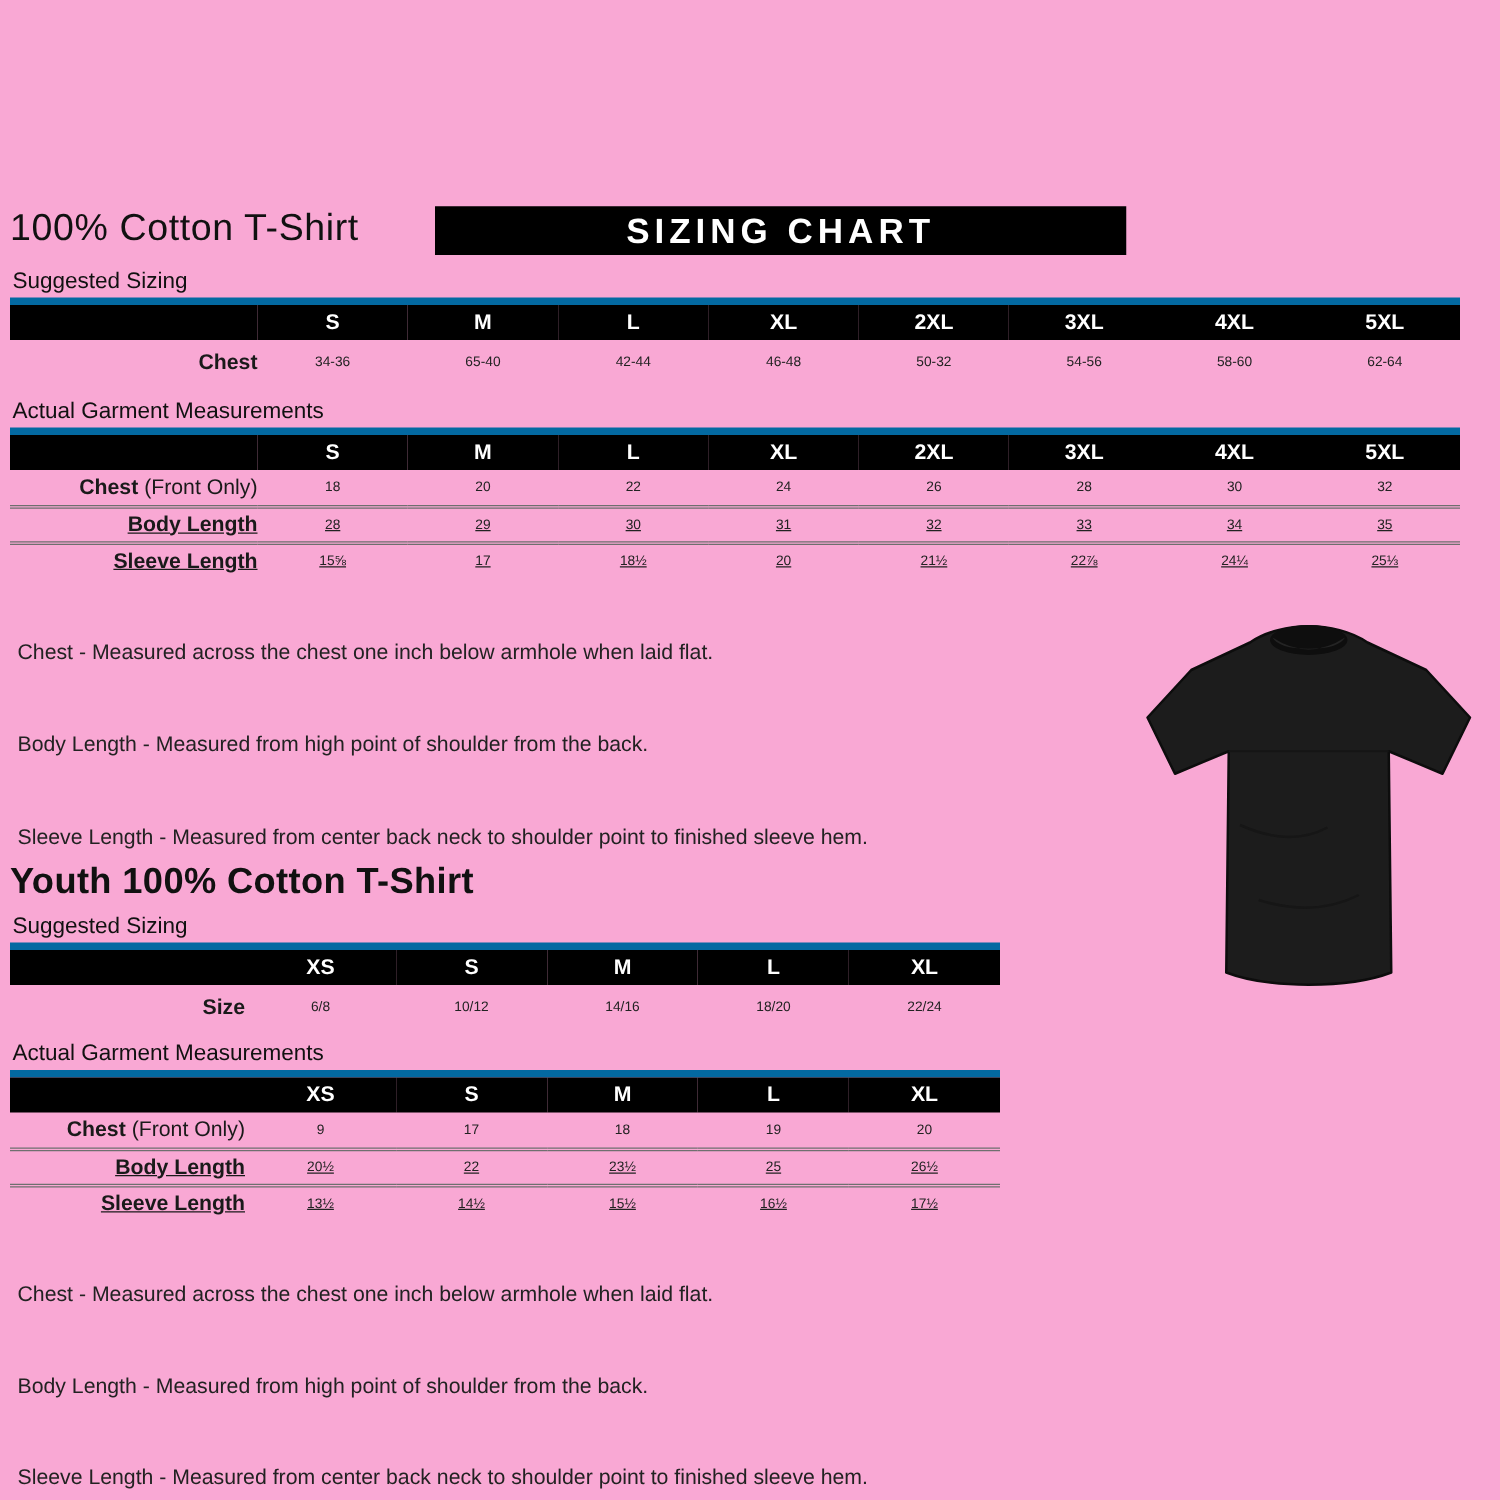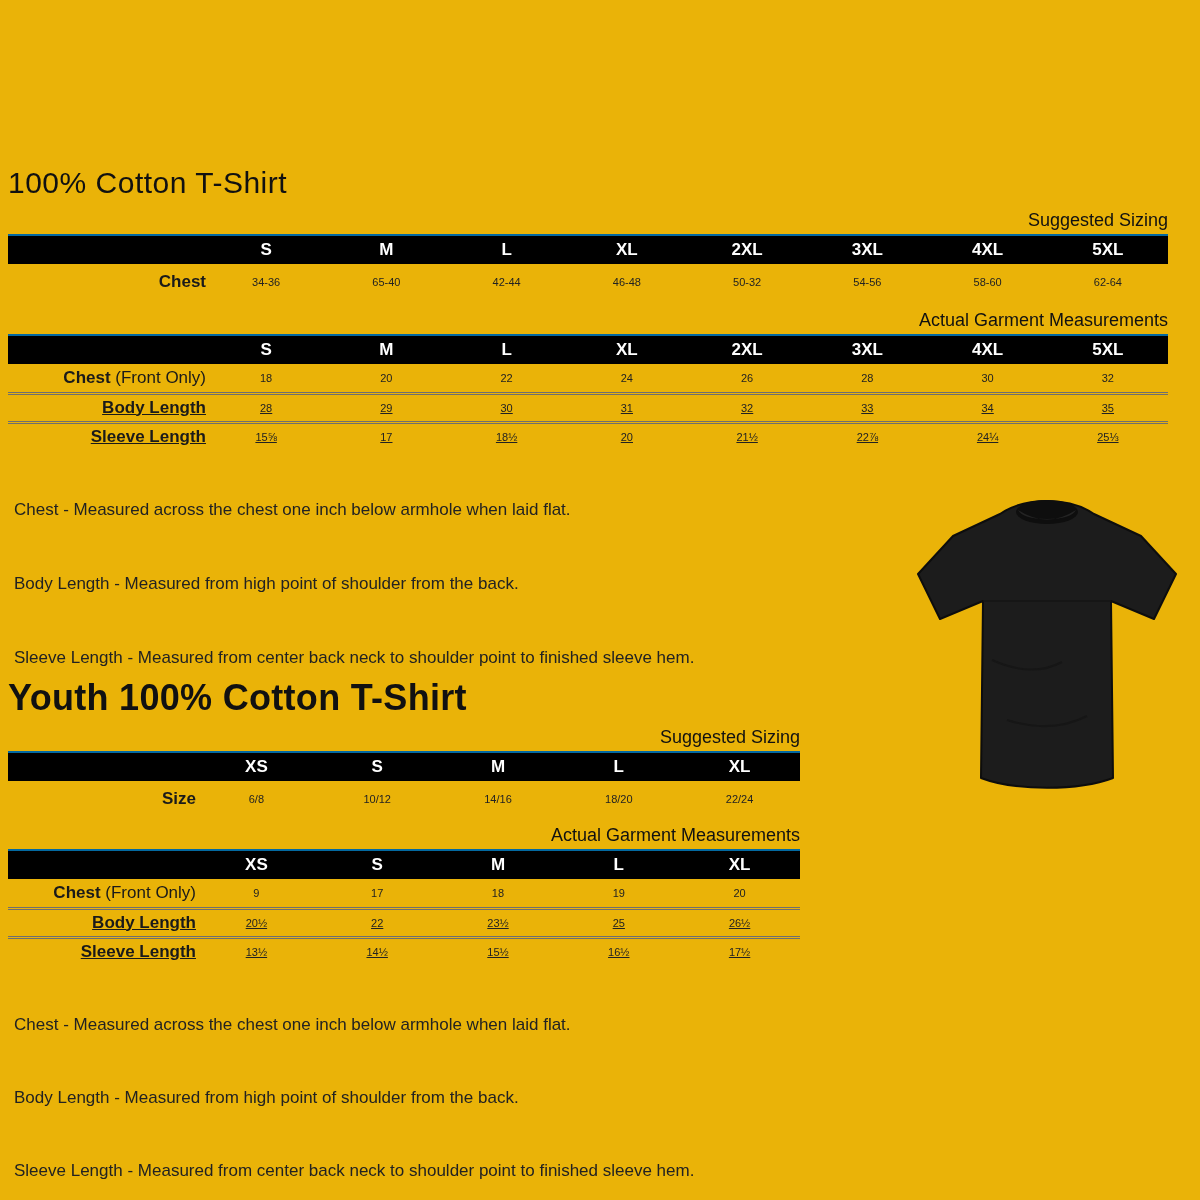--- a/index.html
+++ b/index.html
@@ -1,26 +1,26 @@
 <!DOCTYPE html>
 <html><head>
 <meta charset="utf-8">
 <style>
   * { margin:0; padding:0; box-sizing:border-box; }
   html,body { background:#ffffff; }
   body { font-family:"Liberation Sans", sans-serif; color:#1a1a1a; }
-  .sheet { position:relative; width:1200px; height:1200px; background:#eab308; overflow:hidden; }
+  .sheet { position:relative; width:1200px; height:1200px; background:#f9a8d4; overflow:hidden; }
   .content { padding:163px 0 0 8px; }
 
   .top-row { display:flex; align-items:flex-start; }
   .page-title { width:340px; font-size:30px; font-weight:400; color:#111; letter-spacing:0.5px; padding-top:3px; }
   .banner { width:553px; height:39px; background:#000; color:#fff; text-align:center;
             font-weight:700; font-size:28px; letter-spacing:4px; line-height:39px; margin-top:2px; }
 
-  .section-label { font-size:18px; color:#111; border-bottom:2px solid #0369a1; padding:4px 0 3px 2px;text-align:right; }
+  .section-label { font-size:18px; color:#111; border-bottom:6px solid #0369a1; padding:4px 0 3px 2px; }
   .section-label.w-adult { width:1160px; margin-top:6px; }
   .section-label.w-youth { width:792px; margin-top:4px; }
 
   table.size-table { border-collapse:collapse; table-layout:fixed; }
   table.adult { width:1160px; }
   table.youth { width:792px; }
   table.size-table thead th { background:#000; color:#fff; font-weight:700; font-size:17px; height:28px; text-align:center; }
   table.adult thead th.lbl { width:198px; }
   table.youth thead th.lbl { width:188px; }
   table.size-table tbody th { text-align:right; font-size:17px; font-weight:700; padding-left:12px; white-space:nowrap; }
@@ -28,35 +28,38 @@
   table.size-table tbody td { text-align:center; font-size:11px; color:#222; }
   table.size-table tbody tr { height:29px; }
   table.suggested tbody tr { height:36px; }
   table.actual tbody tr + tr th, table.actual tbody tr + tr td { border-top:3px double #6f6f6f;text-decoration:underline; }
 
   .notes { margin-top:9px; }
   .notes .note { font-size:17px; line-height:30px; color:#222; padding-left:6px;margin-top:44px; }
   .notes.bottom { margin-top:13px; }
   .notes.bottom .note { line-height:29px; }
 
-  .youth-title { font-size:36px; font-weight:700; color:#111; margin-top:4px; letter-spacing:0.3px; }
+  .youth-title { font-size:29px; font-weight:700; color:#111; margin-top:4px; letter-spacing:0.3px; }
 
   .mt-gap { margin-top:26px; }
   .mt-gap-sm { margin-top:20px; }
 
   .tshirt { position:absolute; left:897px; top:480px; width:300px; height:330px; }
 </style>
 </head>
 <body>
 
 <div class="sheet">
   <div class="content">
 
     <div class="top-row">
       <h1 class="page-title">100% Cotton T-Shirt</h1>
+      <div class="banner">
+        <span>SIZING CHART</span>
+      </div>
     </div>
 
     <div class="section-label w-adult">Suggested Sizing</div>
     <table class="size-table adult suggested">
         <thead>
           <tr>
             <th class="lbl"></th>
             <th>S</th>
             <th>M</th>
             <th>L</th>

